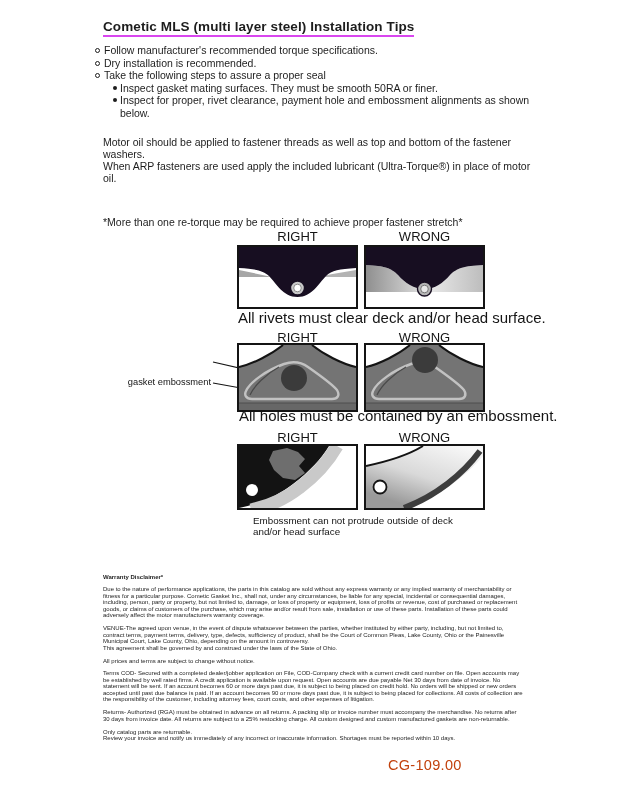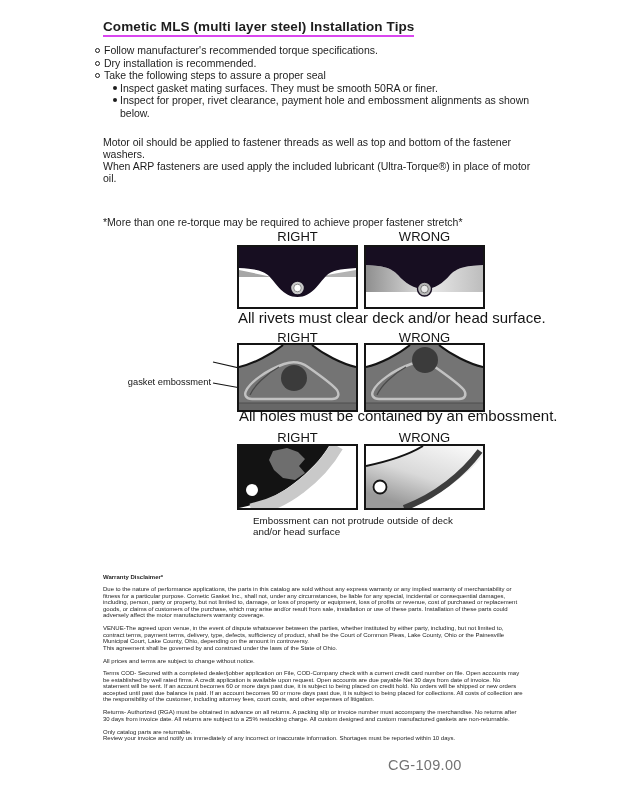--- a/index.html
+++ b/index.html
@@ -33,21 +33,21 @@
            line-height:10.3px;color:#141414;white-space:pre-line;}
   .leaders{position:absolute;left:212px;top:340px;}
 
   
   .legal{position:absolute;left:103px;top:574px;width:420px;font-size:6px;line-height:6.45px;
          color:#242424;}
   .legal .lh{font-weight:bold;margin:0 0 6px 0;}
   .legal p{margin:0 0 6.5px 0;}
   .legal p.tight{margin-bottom:0;}
 
-  .footer-code{position:absolute;left:388px;top:757px;font-size:14.5px;letter-spacing:.3px;color:#737373;}
+  .footer-code{position:absolute;left:388px;top:757px;font-size:14.5px;letter-spacing:.3px;color:#c2410c;}
 </style>
 </head>
 <body>
 
 <div class="page">
 
   <div class="title">Cometic MLS (multi layer steel) Installation Tips</div>
 
   <div class="tips">
     <div class="tip">

